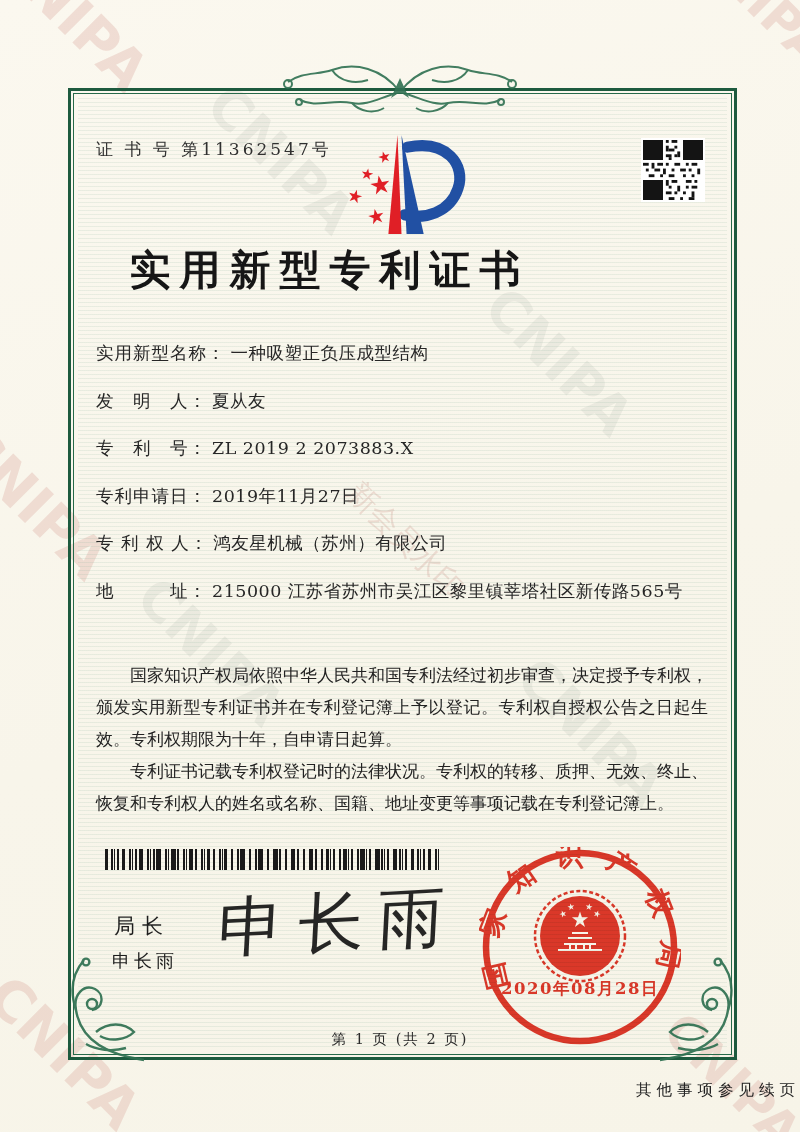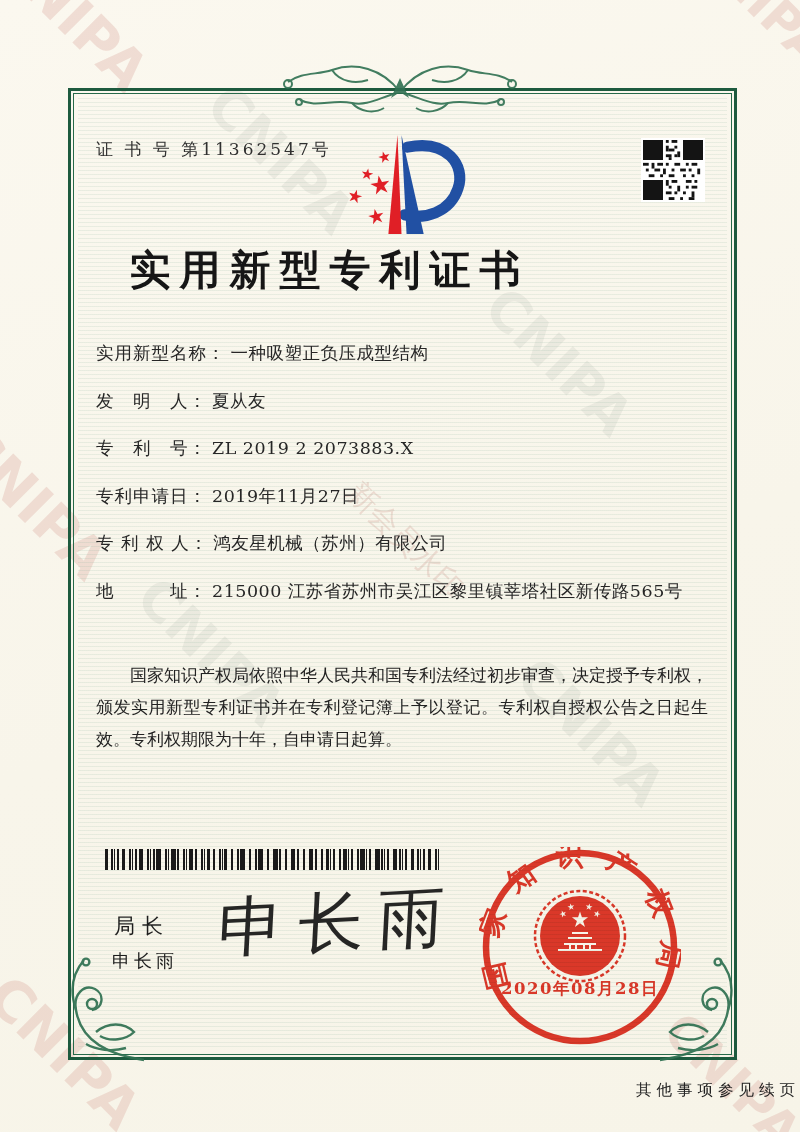--- a/index.html
+++ b/index.html
@@ -202,20 +202,21 @@
     <div class="field-row">
       <span class="f-label">专 利 权 人：</span><span class="f-value">鸿友星机械（苏州）有限公司</span>
     </div>
     <div class="field-row">
       <span class="f-label">地　　　址：</span><span class="f-value">215000 江苏省苏州市吴江区黎里镇莘塔社区新传路565号</span>
     </div>
   </div>
 
   <div class="body-text">
     <p>国家知识产权局依照中华人民共和国专利法经过初步审查，决定授予专利权，颁发实用新型专利证书并在专利登记簿上予以登记。专利权自授权公告之日起生效。专利权期限为十年，自申请日起算。</p>
+    <p>专利证书记载专利权登记时的法律状况。专利权的转移、质押、无效、终止、恢复和专利权人的姓名或名称、国籍、地址变更等事项记载在专利登记簿上。</p>
   </div>
 
   <div class="barcode"></div>
 
   <div class="director-title">局长</div>
   <div class="director-name">申长雨</div>
   <div class="signature">申长雨</div>
 
   <svg class="seal" viewBox="0 0 202 202">
     <defs>
@@ -242,16 +243,17 @@
           <path d="M-22,14 H22"></path>
         <path d="M-10,8 V14"></path>
           <path d="M-4,8 V14"></path>
           <path d="M4,8 V14"></path>
           <path d="M10,8 V14"></path>
       </g>
     </g>
     <text x="101" y="147" text-anchor="middle" font-size="16.5" letter-spacing="1.5" fill="#df2b1c" font-weight="700">2020年08月28日</text>
   </svg>
 
+  <div class="page-info">第 1 页 (共 2 页)</div>
 
   <div class="footer-note">其他事项参见续页</div>
 
 </div>
 
 </body></html>

